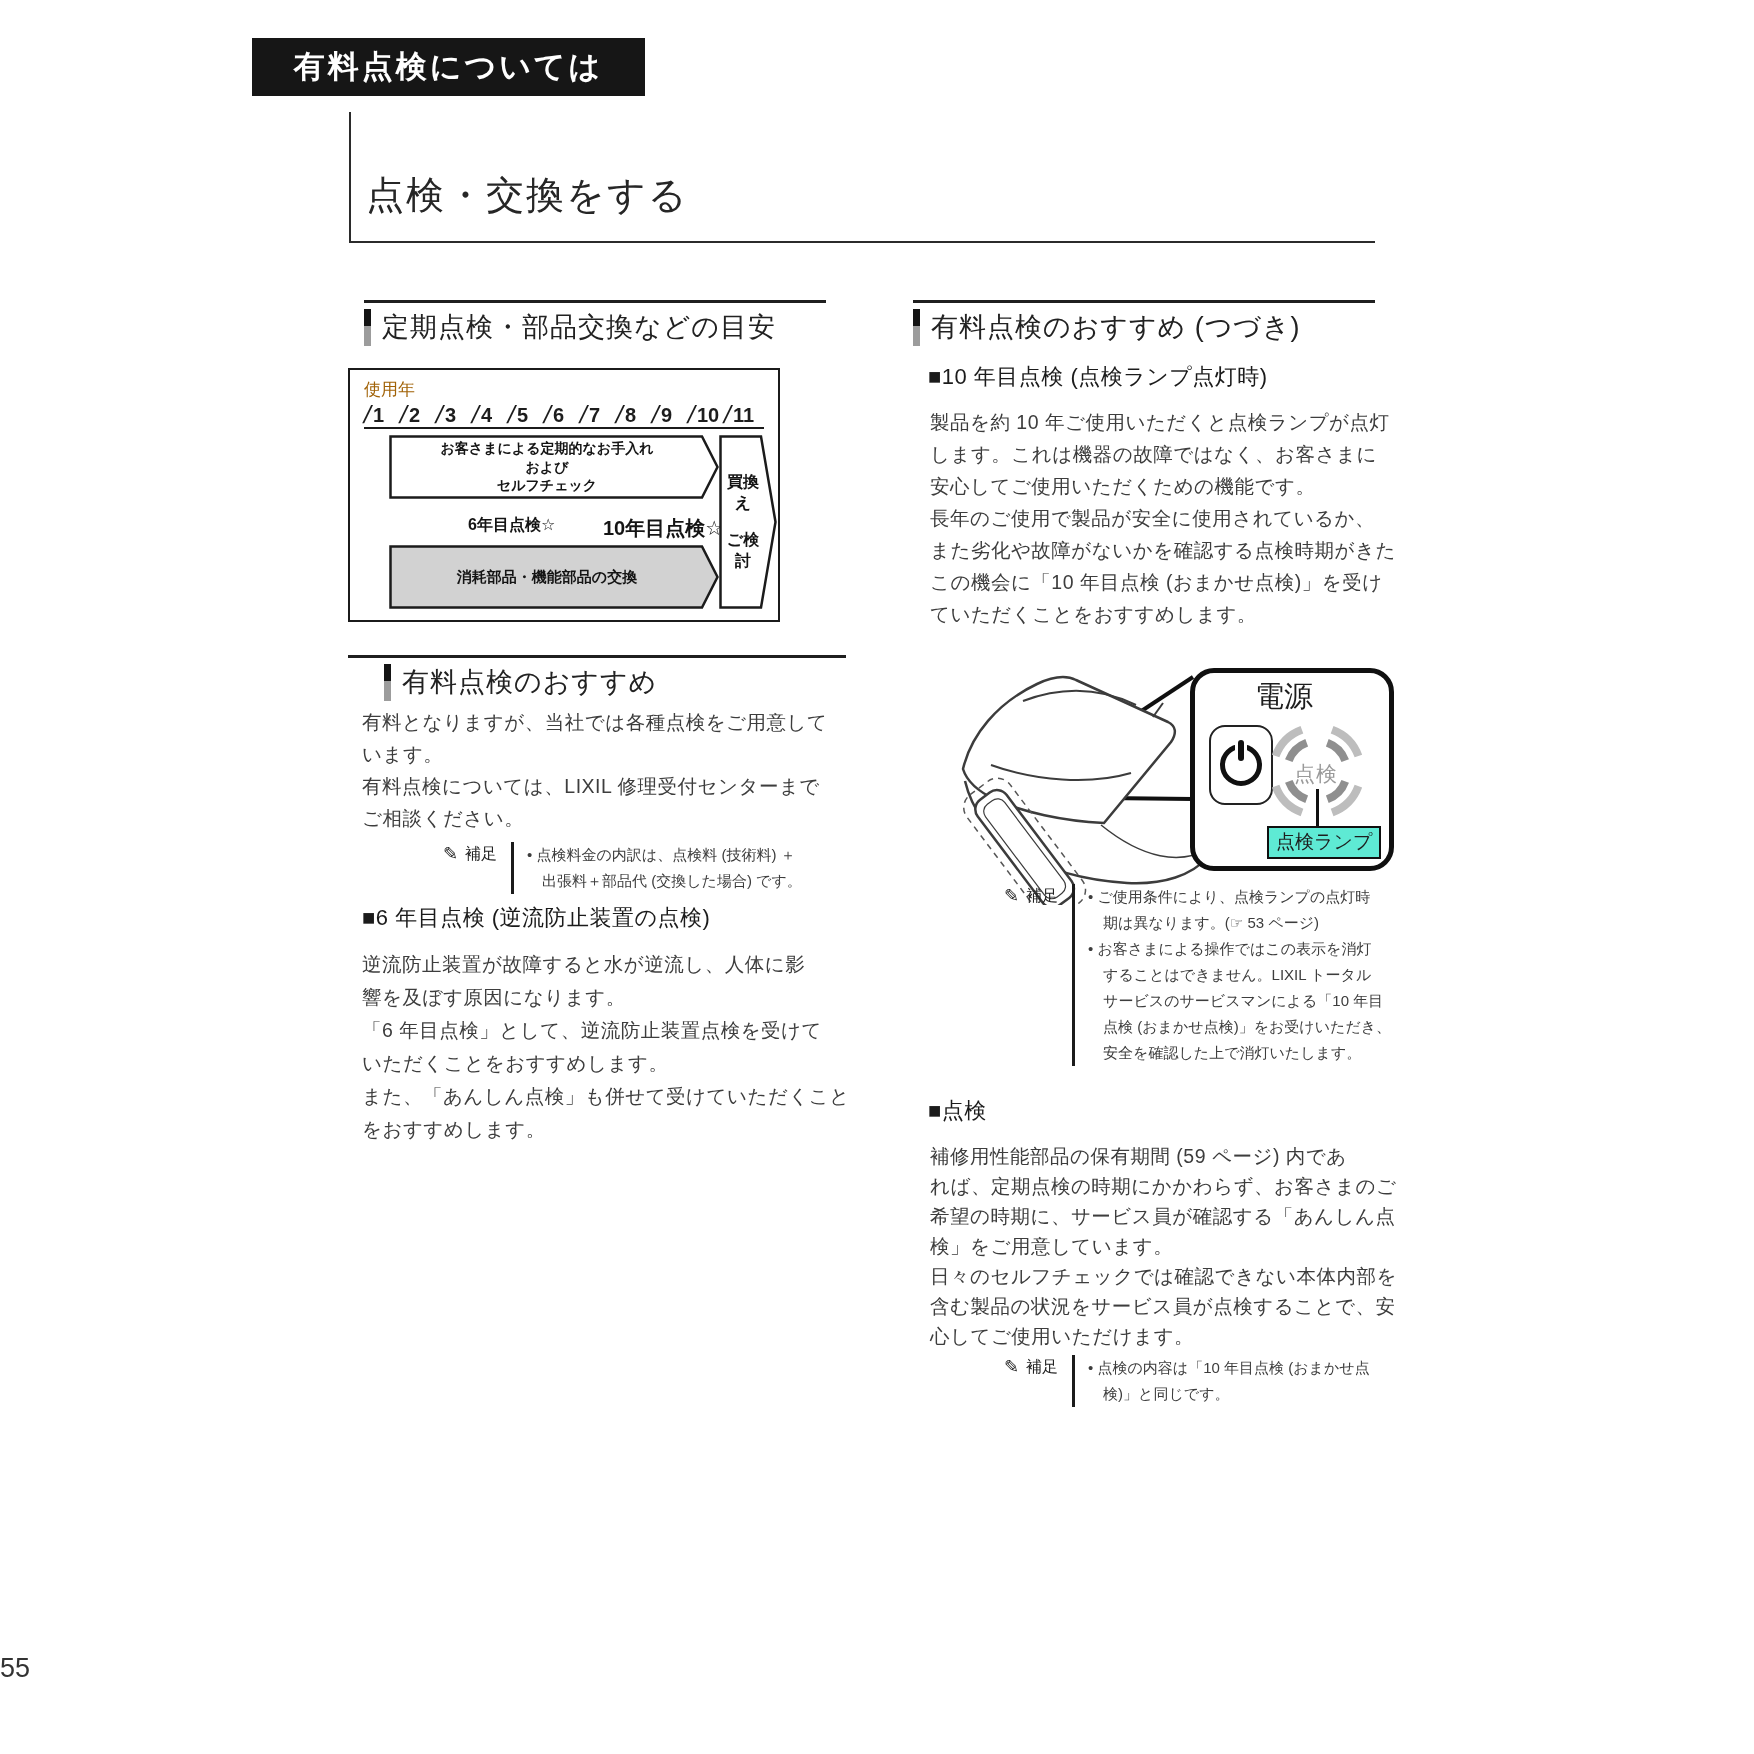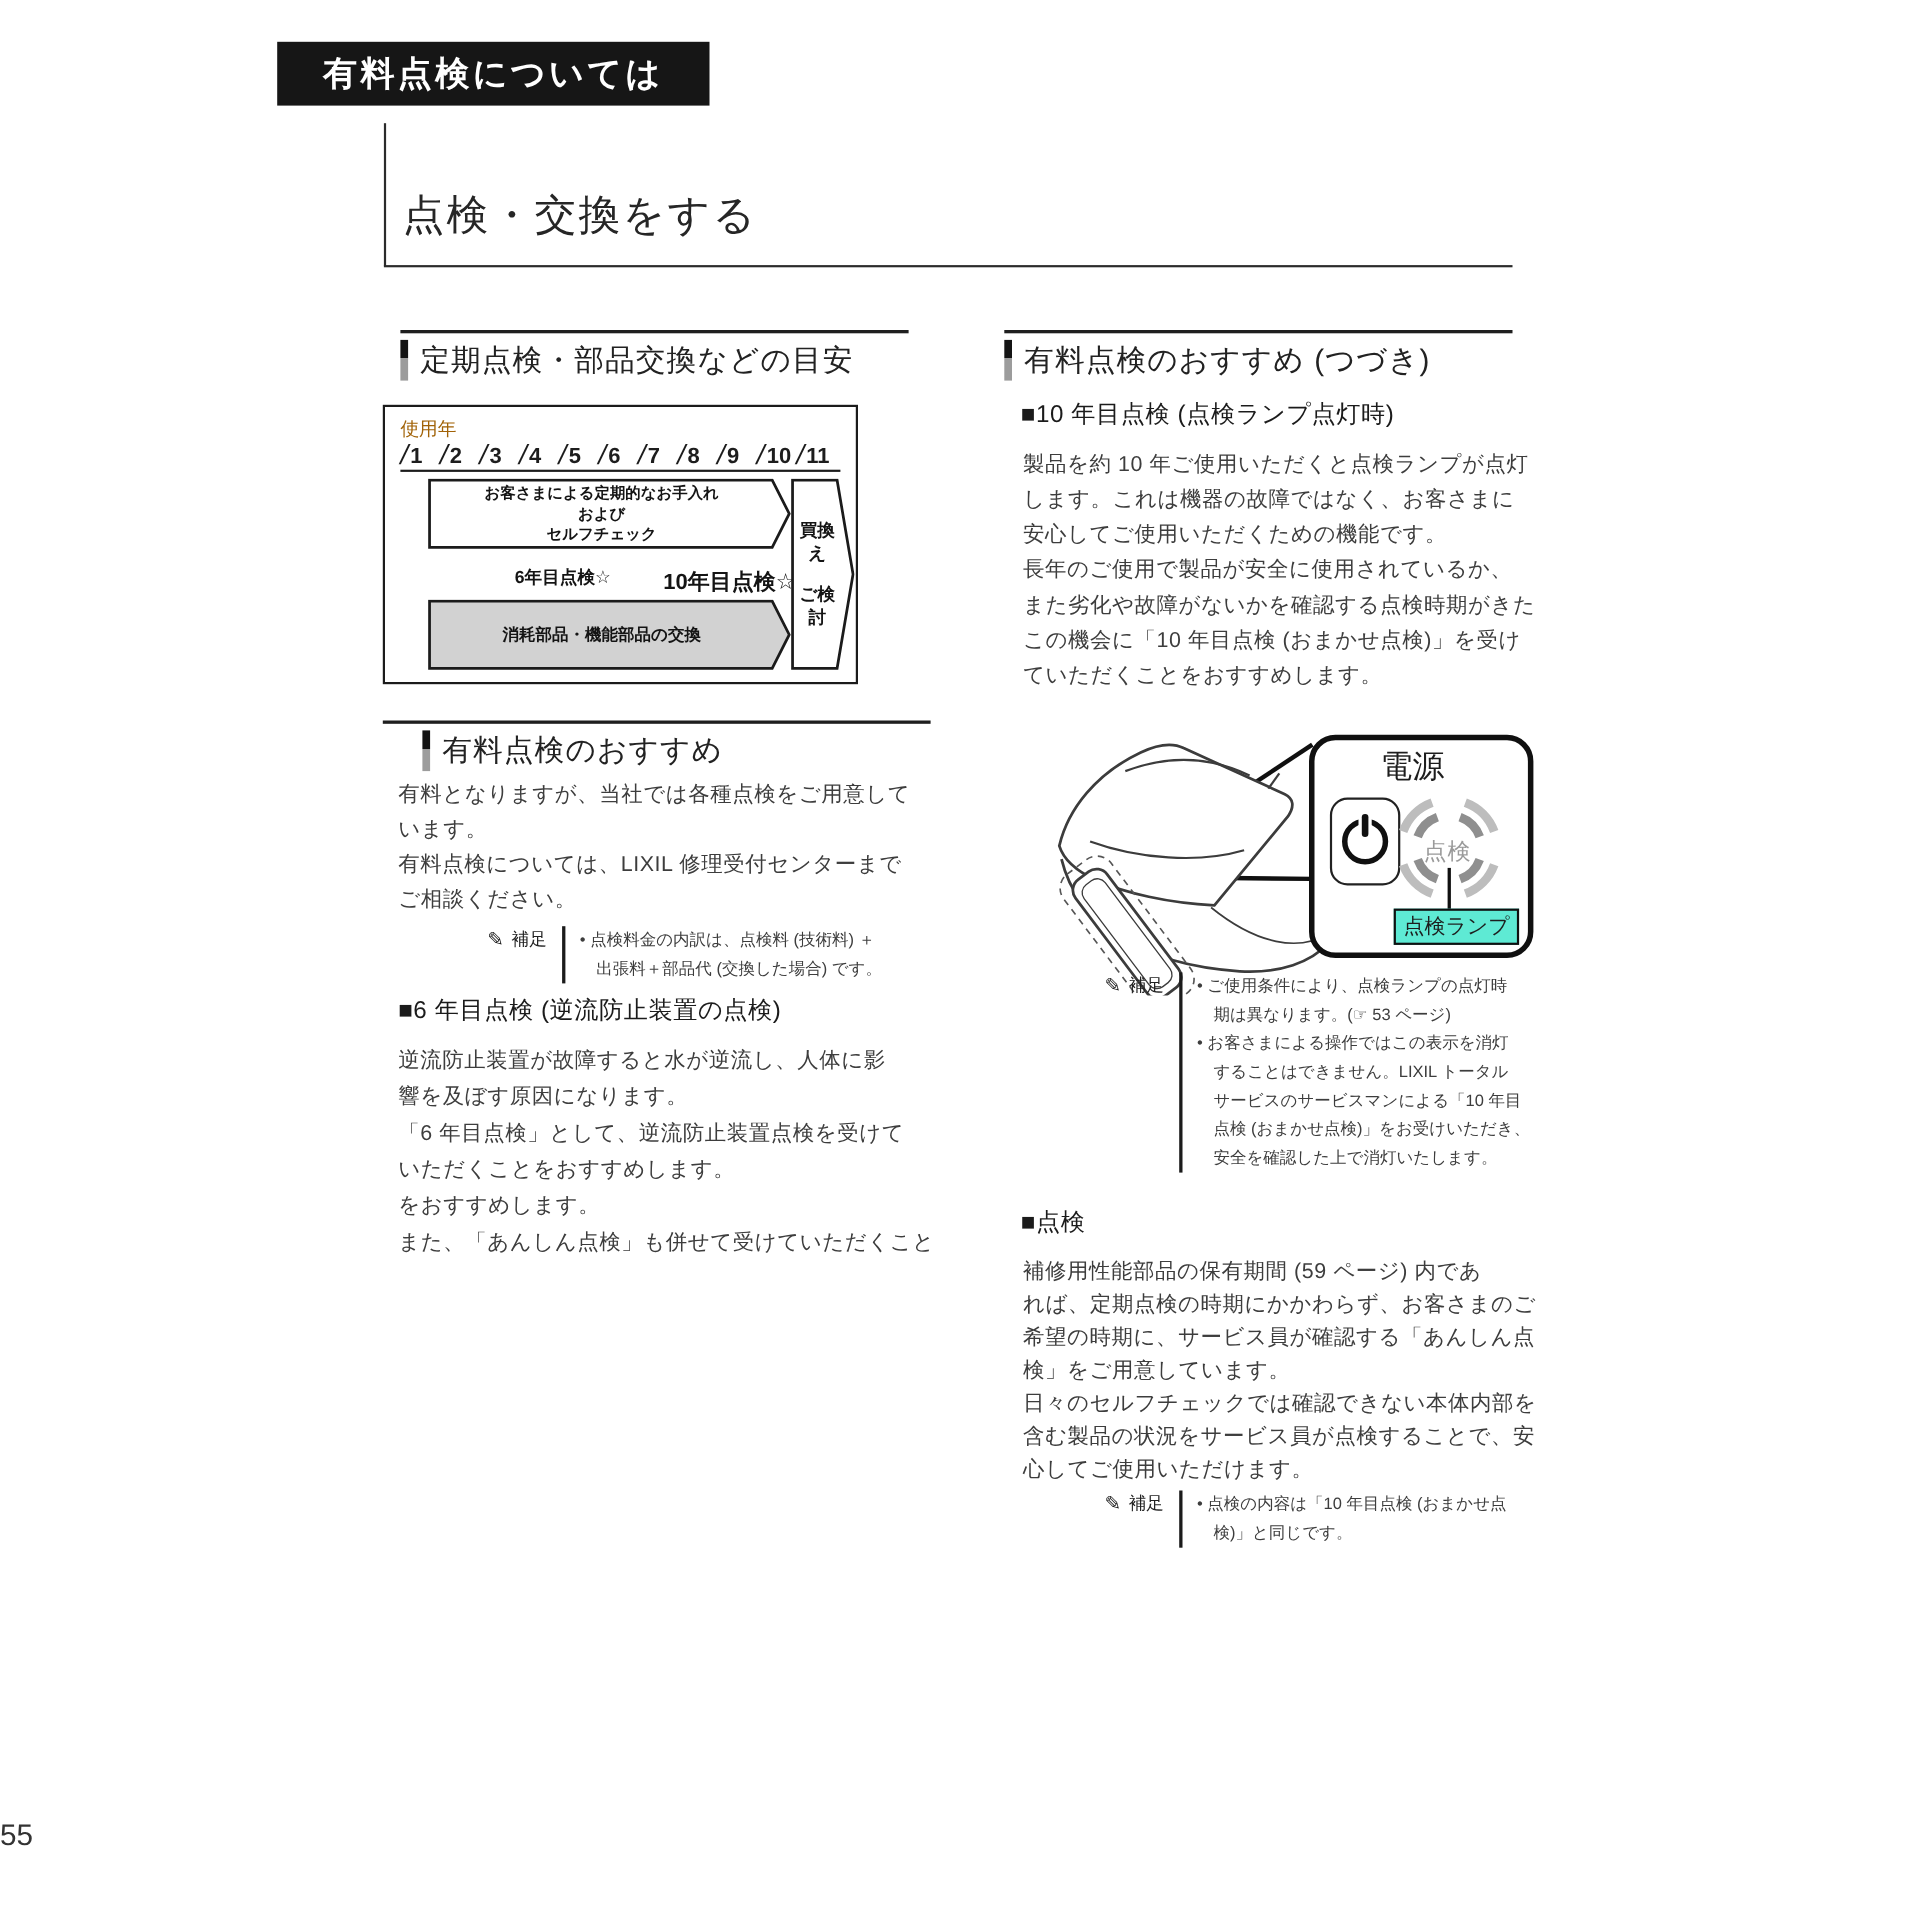--- a/index.html
+++ b/index.html
@@ -215,22 +215,22 @@
     </div>
   </div>
 
   <div class="subhead" id="sub6-heading">■6 年目点検 (逆流防止装置の点検)</div>
 
   <div class="body-block" id="sub6-body">
     <div>逆流防止装置が故障すると水が逆流し、人体に影</div>
     <div>響を及ぼす原因になります。</div>
     <div>「6 年目点検」として、逆流防止装置点検を受けて</div>
     <div>いただくことをおすすめします。</div>
+    <div>また、「あんしん点検」も併せて受けていただくこと</div>
     <div>をおすすめします。</div>
-    <div>また、「あんしん点検」も併せて受けていただくこと</div>
   </div>
 
   <div class="sec" id="sec-paid2">
     <div class="bar"></div>
     <h2>有料点検のおすすめ (つづき)</h2>
   </div>
 
   <div class="subhead" id="sub10-heading">■10 年目点検 (点検ランプ点灯時)</div>
 
   <div class="body-block" id="sub10-body">

